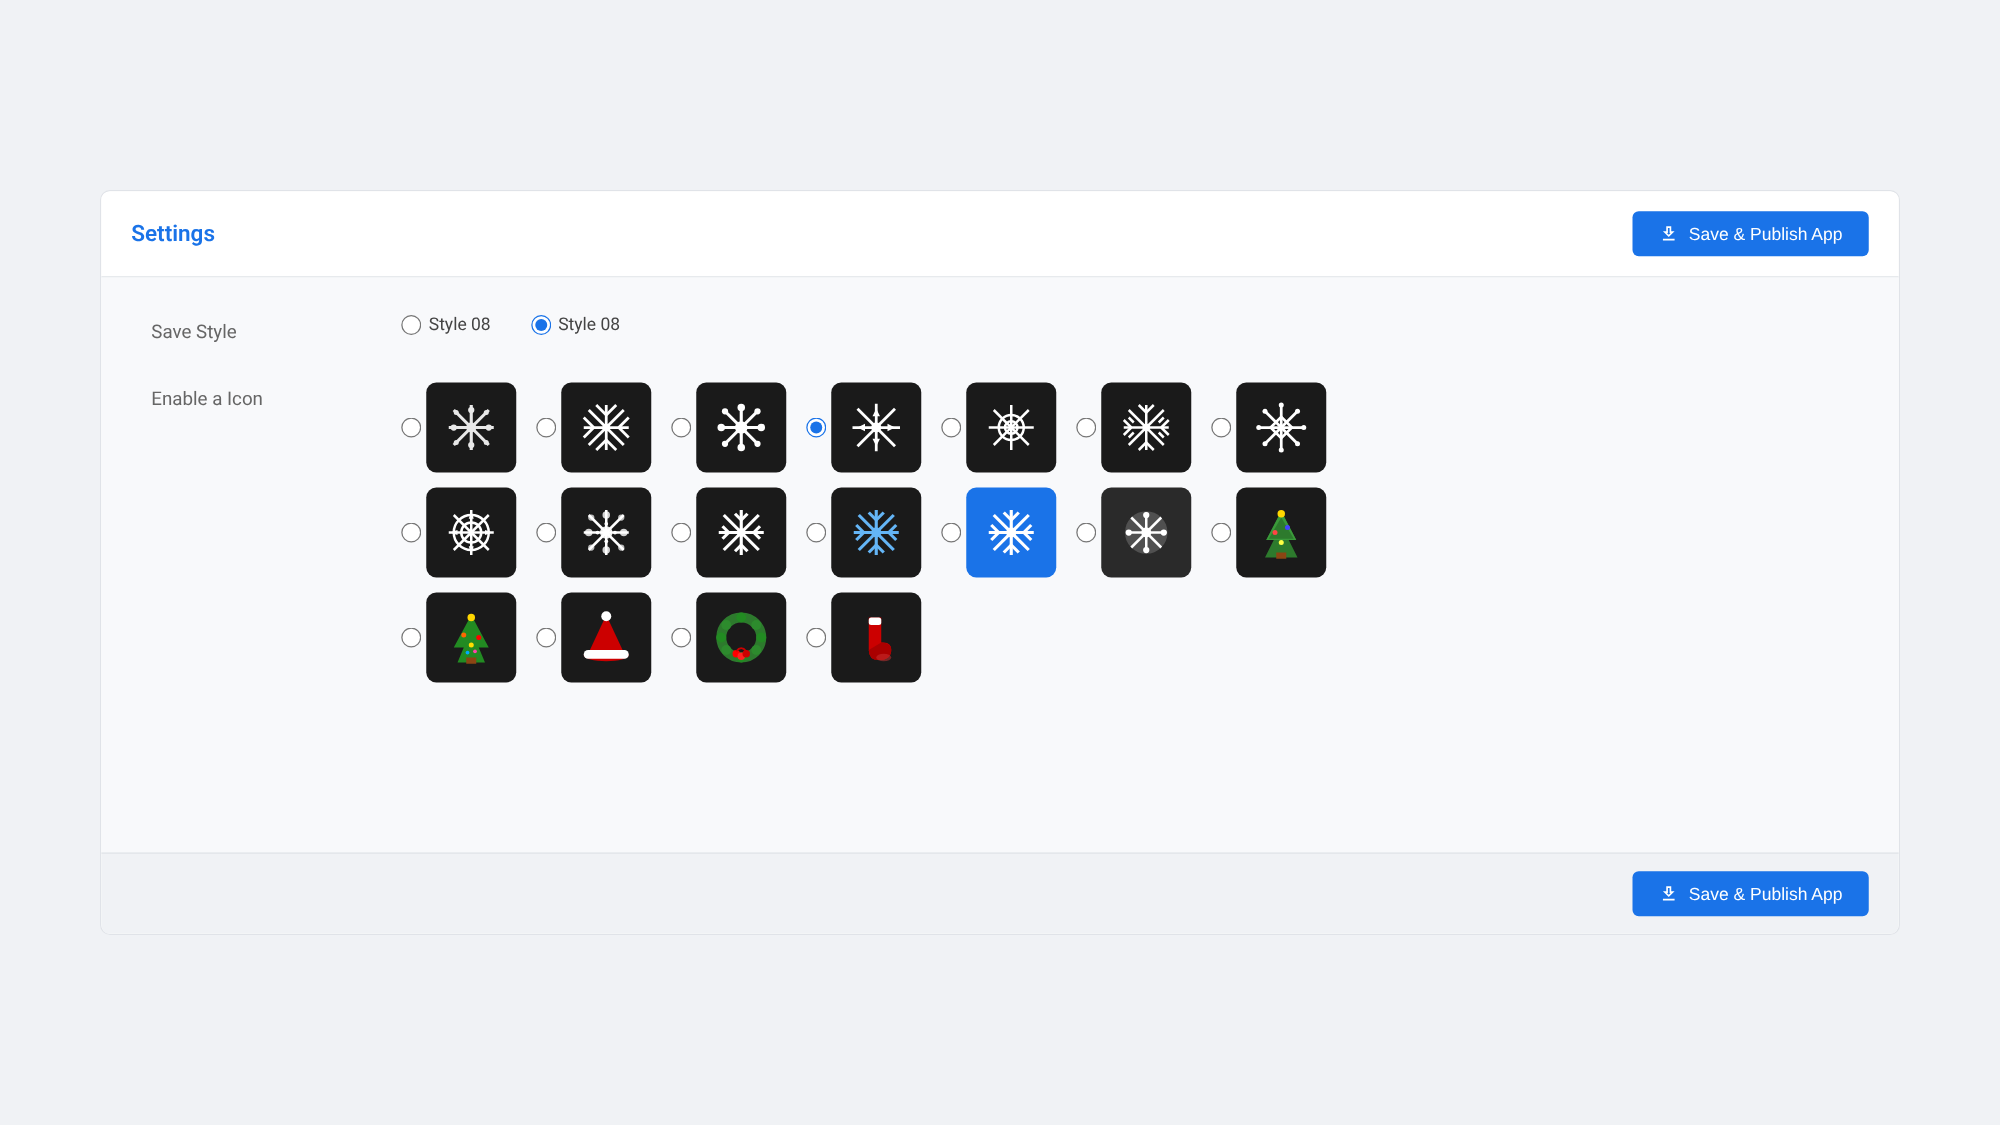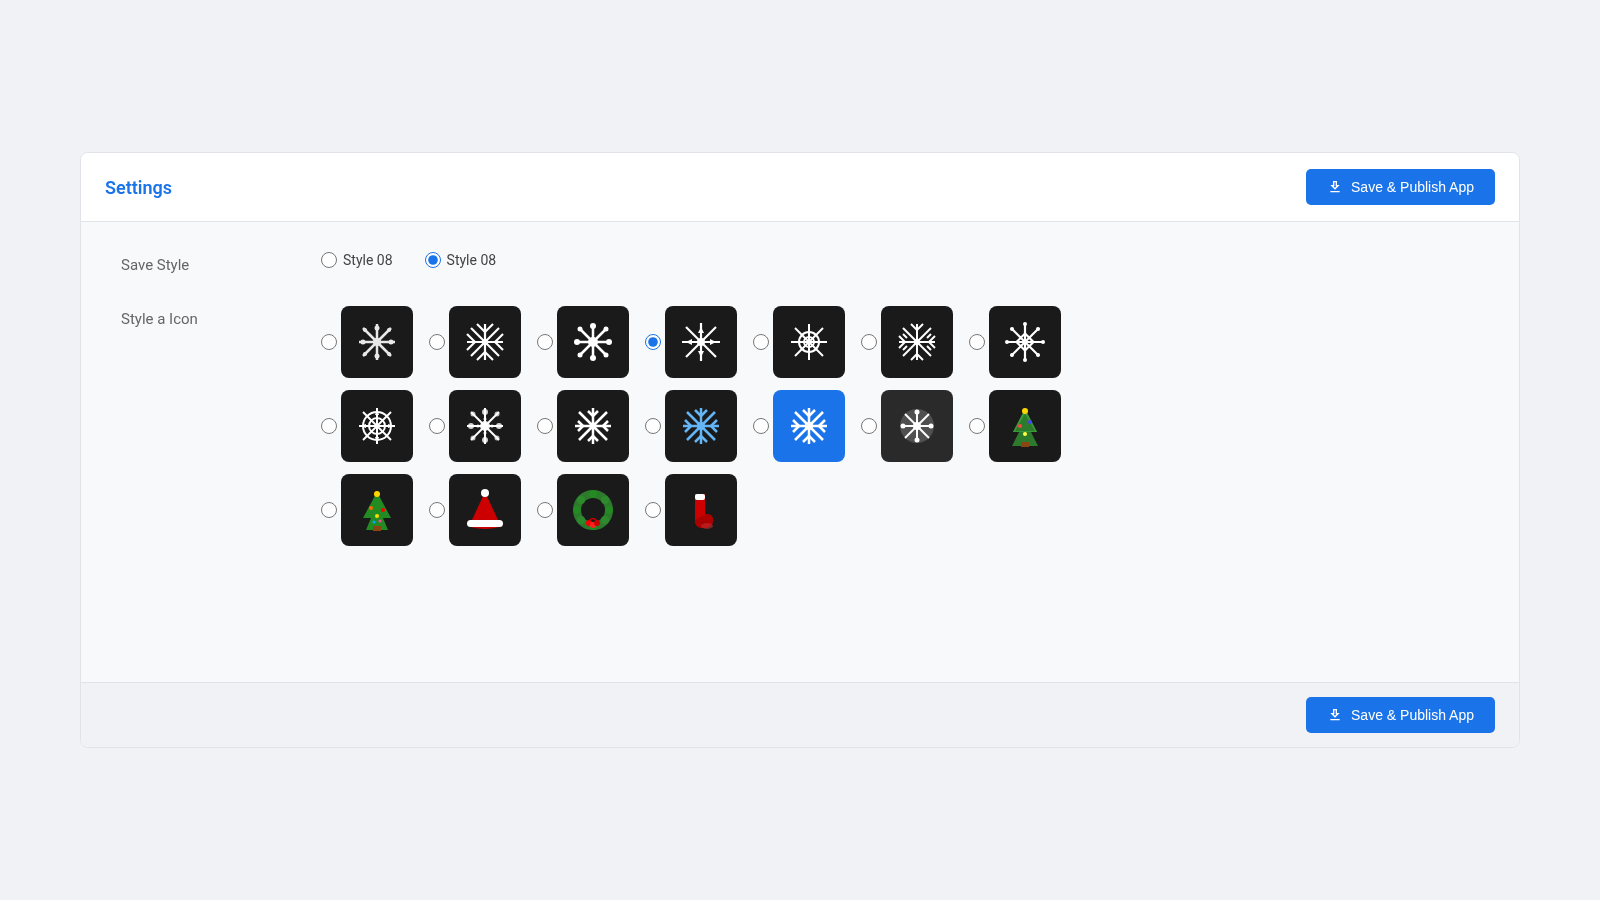--- a/index.html
+++ b/index.html
@@ -183,21 +183,21 @@
           </label>
           <label class="radio-option">
             <input type="radio" name="snow-style" value="style02" checked="" style="">
             <span>Style 08</span>
           </label>
         </div>
       </div>
     </div>
 
     <div class="setting-row">
-      <div class="setting-label">Style a Icon</div>
+      <div class="setting-label">Enable a Icon</div>
       <div class="setting-control">
 
         <div class="icon-row">
           <label class="icon-option">
             <input type="radio" name="select-icon" value="icon1" style="">
             <div class="icon-box" style="background:#1a1a1a;">
               <svg width="44" height="44" viewBox="0 0 44 44">
                 <g fill="white" opacity="0.9">
                   <line x1="22" y1="4" x2="22" y2="40" stroke="white" stroke-width="2.5"></line>
                   <line x1="4" y1="22" x2="40" y2="22" stroke="white" stroke-width="2.5"></line>

